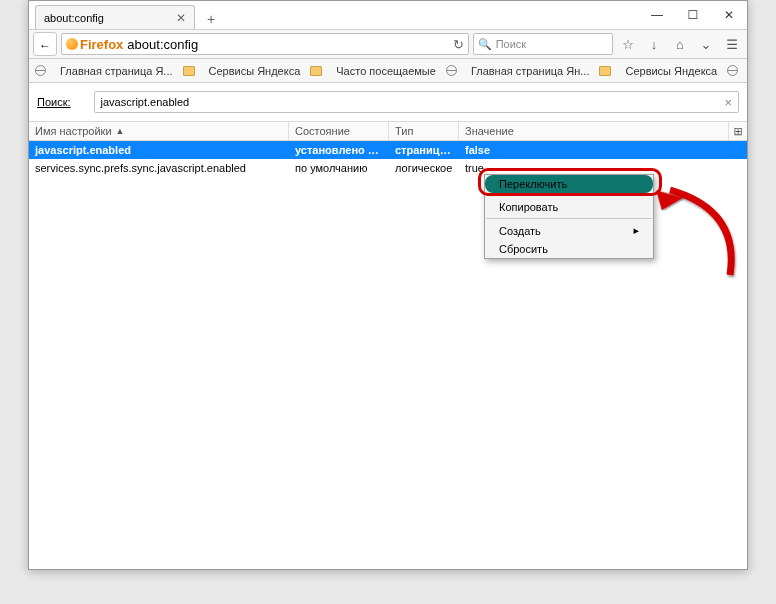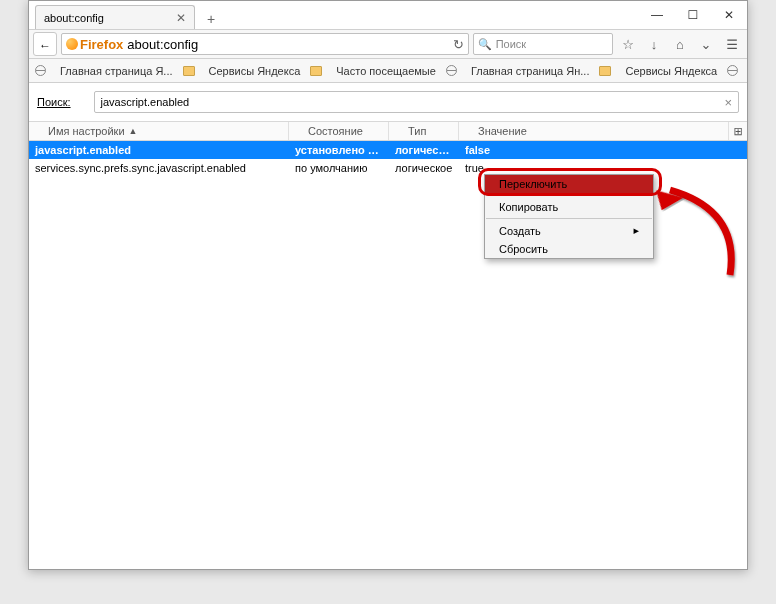--- a/index.html
+++ b/index.html
@@ -22,31 +22,31 @@
   .tbicon { width: 22px; height: 22px; display: flex; align-items: center; justify-content: center; font-size: 13px; color: #555; }
   .bookbar { height: 24px; border-bottom: 1px solid #d0d0d0; display: flex; align-items: center; padding: 0 6px; gap: 10px; font-size: 11px; color: #333; background: #f7f7f7; overflow:hidden; white-space:nowrap;}
   .bm { display: flex; align-items: center; gap: 14px; }
   .folder { width: 12px; height: 10px; background: #f7c96b; border: 1px solid #caa24a; border-radius: 1px; }
   .globe { width: 11px; height: 11px; border: 1px solid #888; border-radius: 50%; position: relative; }
   .globe::after { content:""; position:absolute; left:0; right:0; top:4px; border-top:1px solid #888;}
   .filterbar { display: flex; align-items: center; padding: 8px; gap: 23px; font-size: 11px; }
   .filterinput { flex: 1; height: 22px; border: 1px solid #c0c0c0; border-radius: 2px; padding: 0 6px; font-size: 11px; display:flex; align-items:center; justify-content:space-between;}
   .filterinput .clr { color:#888; font-size:13px;}
   .colhead { height: 20px; border-top: 1px solid #d8d8d8; border-bottom: 1px solid #d8d8d8; display: flex; font-size: 11px; color: #555; background: #fafafa; }
-  .ch { padding: 2px 19px; border-right: 1px solid #e0e0e0; display:flex; align-items:center; gap:4px;}
+  .ch { padding: 2px 6px; border-right: 1px solid #e0e0e0; display:flex; align-items:center; gap:4px;}
   .ch1 { width: 260px; } .ch2 { width: 100px; } .ch3 { width: 70px; } .ch4 { flex: 1; }
   .chlast { width:18px; display:flex; align-items:center; justify-content:center;}
   .sortarr { font-size:9px;}
   .row { height: 18px; display: flex; font-size: 11px; align-items: center; }
   .row.sel { background: #0a84ff; color: #fff; font-weight: bold; }
   .cell { padding: 0 6px; overflow: hidden; white-space: nowrap; text-overflow: ellipsis; }
   .c1 { width: 260px; } .c2 { width: 100px; } .c3 { width: 70px; } .c4 { flex: 1; }
   .ctxmenu { position: absolute; left: 484px; top: 174px; width: 170px; background: #f4f4f4; border: 1px solid #a0a0a0; box-shadow: 2px 3px 6px rgba(0,0,0,.3); font-size: 11px; }
   .ctxitem { padding: 3px 14px; display:flex; align-items:center; justify-content:space-between;}
-  .ctxitem.hl { background: #b91c1c; }
+  .ctxitem.hl { background: #0f766e; border-radius: 8px; }
   .sep { height:1px; background:#c8c8c8; margin:2px 1px;}
   .redbox { position: absolute; left: 478px; top: 168px; width: 184px; height: 28px; border: 3px solid #d40000; border-radius: 10px; pointer-events: none; }
   .arrow { position: absolute; left: 620px; top: 180px; pointer-events:none; }
   .underline { text-decoration: underline; }
 </style>
 </head>
 <body>
 
 <div class="window">
   <div class="titlebar">
@@ -127,21 +127,21 @@
       </div>
     <div class="ch ch2">Состояние</div>
     <div class="ch ch3">Тип</div>
     <div class="ch ch4">Значение</div>
     <div class="chlast">⊞</div>
   </div>
 
   <div class="row sel">
     <div class="cell c1">javascript.enabled</div>
     <div class="cell c2">установлено по...</div>
-    <div class="cell c3">логическ...</div>
+    <div class="cell c3">страница...</div>
     <div class="cell c4">false</div>
   </div>
   <div class="row">
     <div class="cell c1">services.sync.prefs.sync.javascript.enabled</div>
     <div class="cell c2">по умолчанию</div>
     <div class="cell c3">логическое</div>
     <div class="cell c4">true</div>
   </div>
 </div>
 

